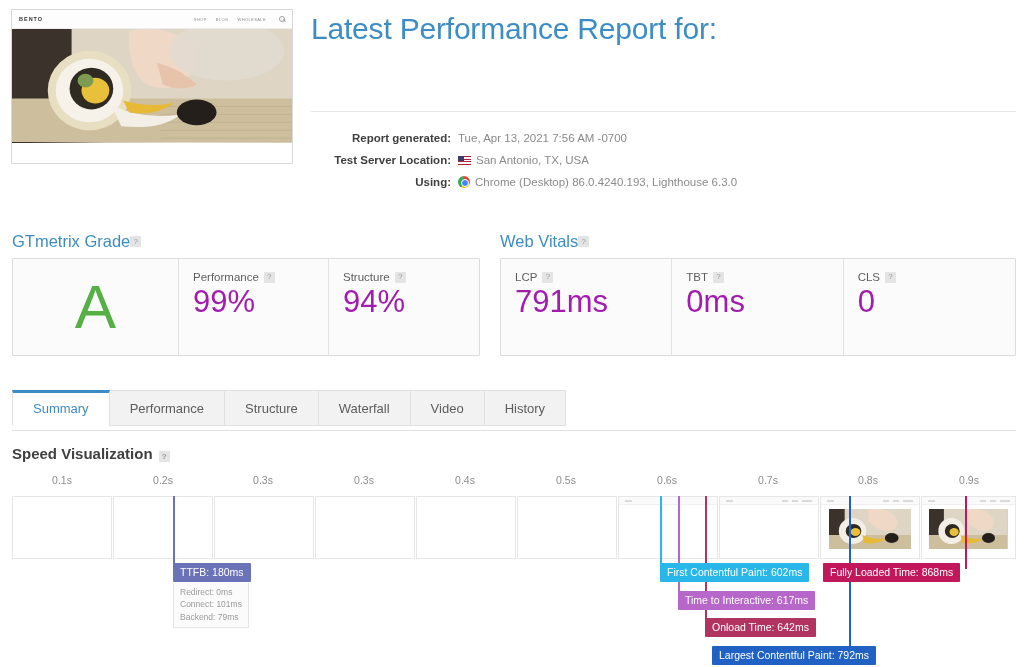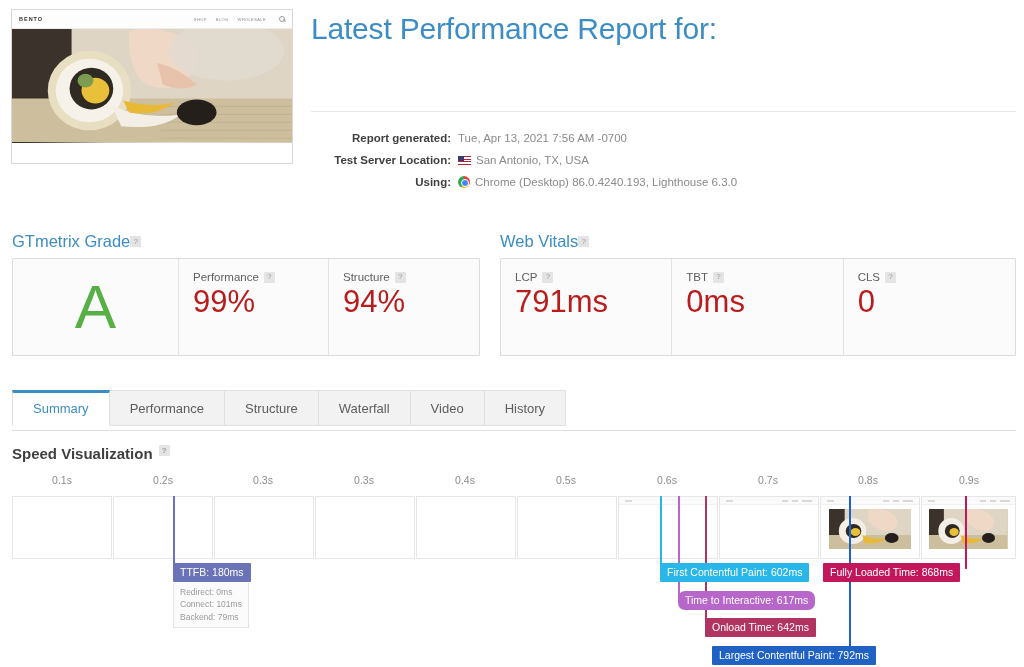--- a/index.html
+++ b/index.html
@@ -70,40 +70,40 @@
     font-size:8px; border-radius:1px; line-height:1; font-family:"Liberation Sans",sans-serif;
   }
 
   .card {
     position:absolute; border:1px solid #dcdcdc; background:#fbfbfb;
     display:flex; border-radius:1px;
   }
   .cell { border-right:1px solid #e2e2e2; padding:12px 14px 0 14px; position:relative; }
   .cell:last-child { border-right:none; }
   .cell-label { font-size:11.5px; color:#5e5e5e; display:flex; align-items:center; gap:5px; }
-  .cell-value { font-size:31px; color:#b91c1c; margin-top:3px; line-height:1.05; font-weight:normal; }
+  .cell-value { font-size:31px; color:#a21caf; margin-top:3px; line-height:1.05; font-weight:normal; }
   .grade-cell { display:flex; align-items:center; justify-content:center; padding:0; }
   .grade-letter { font-size:62px; color:#56b045; line-height:1; font-weight:normal; }
 
   
   .tabs { position:absolute; left:12px; top:390px; display:flex; align-items:stretch;border-radius:18px; }
   .tab {
     padding:10px 20px 9px 20px; font-size:13px; color:#5d5d5d;
     background:#f2f2f2; border:1px solid #e0e0e0; border-left:none;
     display:flex; align-items:center; justify-content:center; white-space:nowrap;
   }
   .tab:first-child { border-left:1px solid #e0e0e0; }
   .tab.active {
     background:#fff; color:#3c8dc5; border-top:3px solid #3c8dc5;
     border-bottom:1px solid #fff; padding-top:8px;
   }
   .tabs-rule { position:absolute; left:12px; top:430px; width:1004px; height:1px; background:#e0e0e0; }
 
   .sv-title { position:absolute; left:12px; top:445px; font-size:15px; color:#3f3f3f;
-              font-weight:bold; display:flex; align-items:flex-start; gap:6px; }
+              font-weight:bold; display:flex; align-items:flex-end; gap:6px; }
 
   
   .tl { position:absolute; left:12px; top:474px; width:1004px; height:180px; }
   .tick { position:absolute; top:0; font-size:10.5px; color:#8c8c8c; transform:translateX(-50%); white-space:nowrap; }
   .strip { position:absolute; left:0; top:22px; width:1004px; height:63px; }
   .frame {
     position:absolute; top:0; height:63px; border:1px solid #e6e6e6; background:#fff; overflow:hidden;
   }
   .frame-bar { height:8px; background:#fafafa; border-bottom:1px solid #f0f0f0; position:relative; }
   .frame-bar i { position:absolute; top:3px; height:1.5px; background:#dadada; display:block; }
@@ -354,19 +354,19 @@
     <div class="vline" style="left:953px; height:73px;  background:#c2185b;"></div>
 
     <div class="badge" style="left:161px; top:89px; background:#6a72b8;">TTFB: 180ms</div>
     <div class="subbox" style="left:161px; top:109px;">
       <div>Redirect: 0ms</div>
       <div>Connect: 101ms</div>
       <div>Backend: 79ms</div>
     </div>
 
     <div class="badge" style="left:648px; top:89px; background:#29b6e8;">First Contentful Paint: 602ms</div>
-    <div class="badge" style="left:666px; top:117px; background:#b667c9;border-radius:7px;">Time to Interactive: 617ms</div>
+    <div class="badge" style="left:666px; top:117px; background:#b667c9;">Time to Interactive: 617ms</div>
     <div class="badge" style="left:693px; top:144px; background:#b0345f;">Onload Time: 642ms</div>
     <div class="badge" style="left:700px; top:172px; background:#1f62c4;">Largest Contentful Paint: 792ms</div>
     <div class="badge" style="left:811px; top:89px; background:#c2185b;">Fully Loaded Time: 868ms</div>
   </div>
 
 </div>
 
 </body></html>

